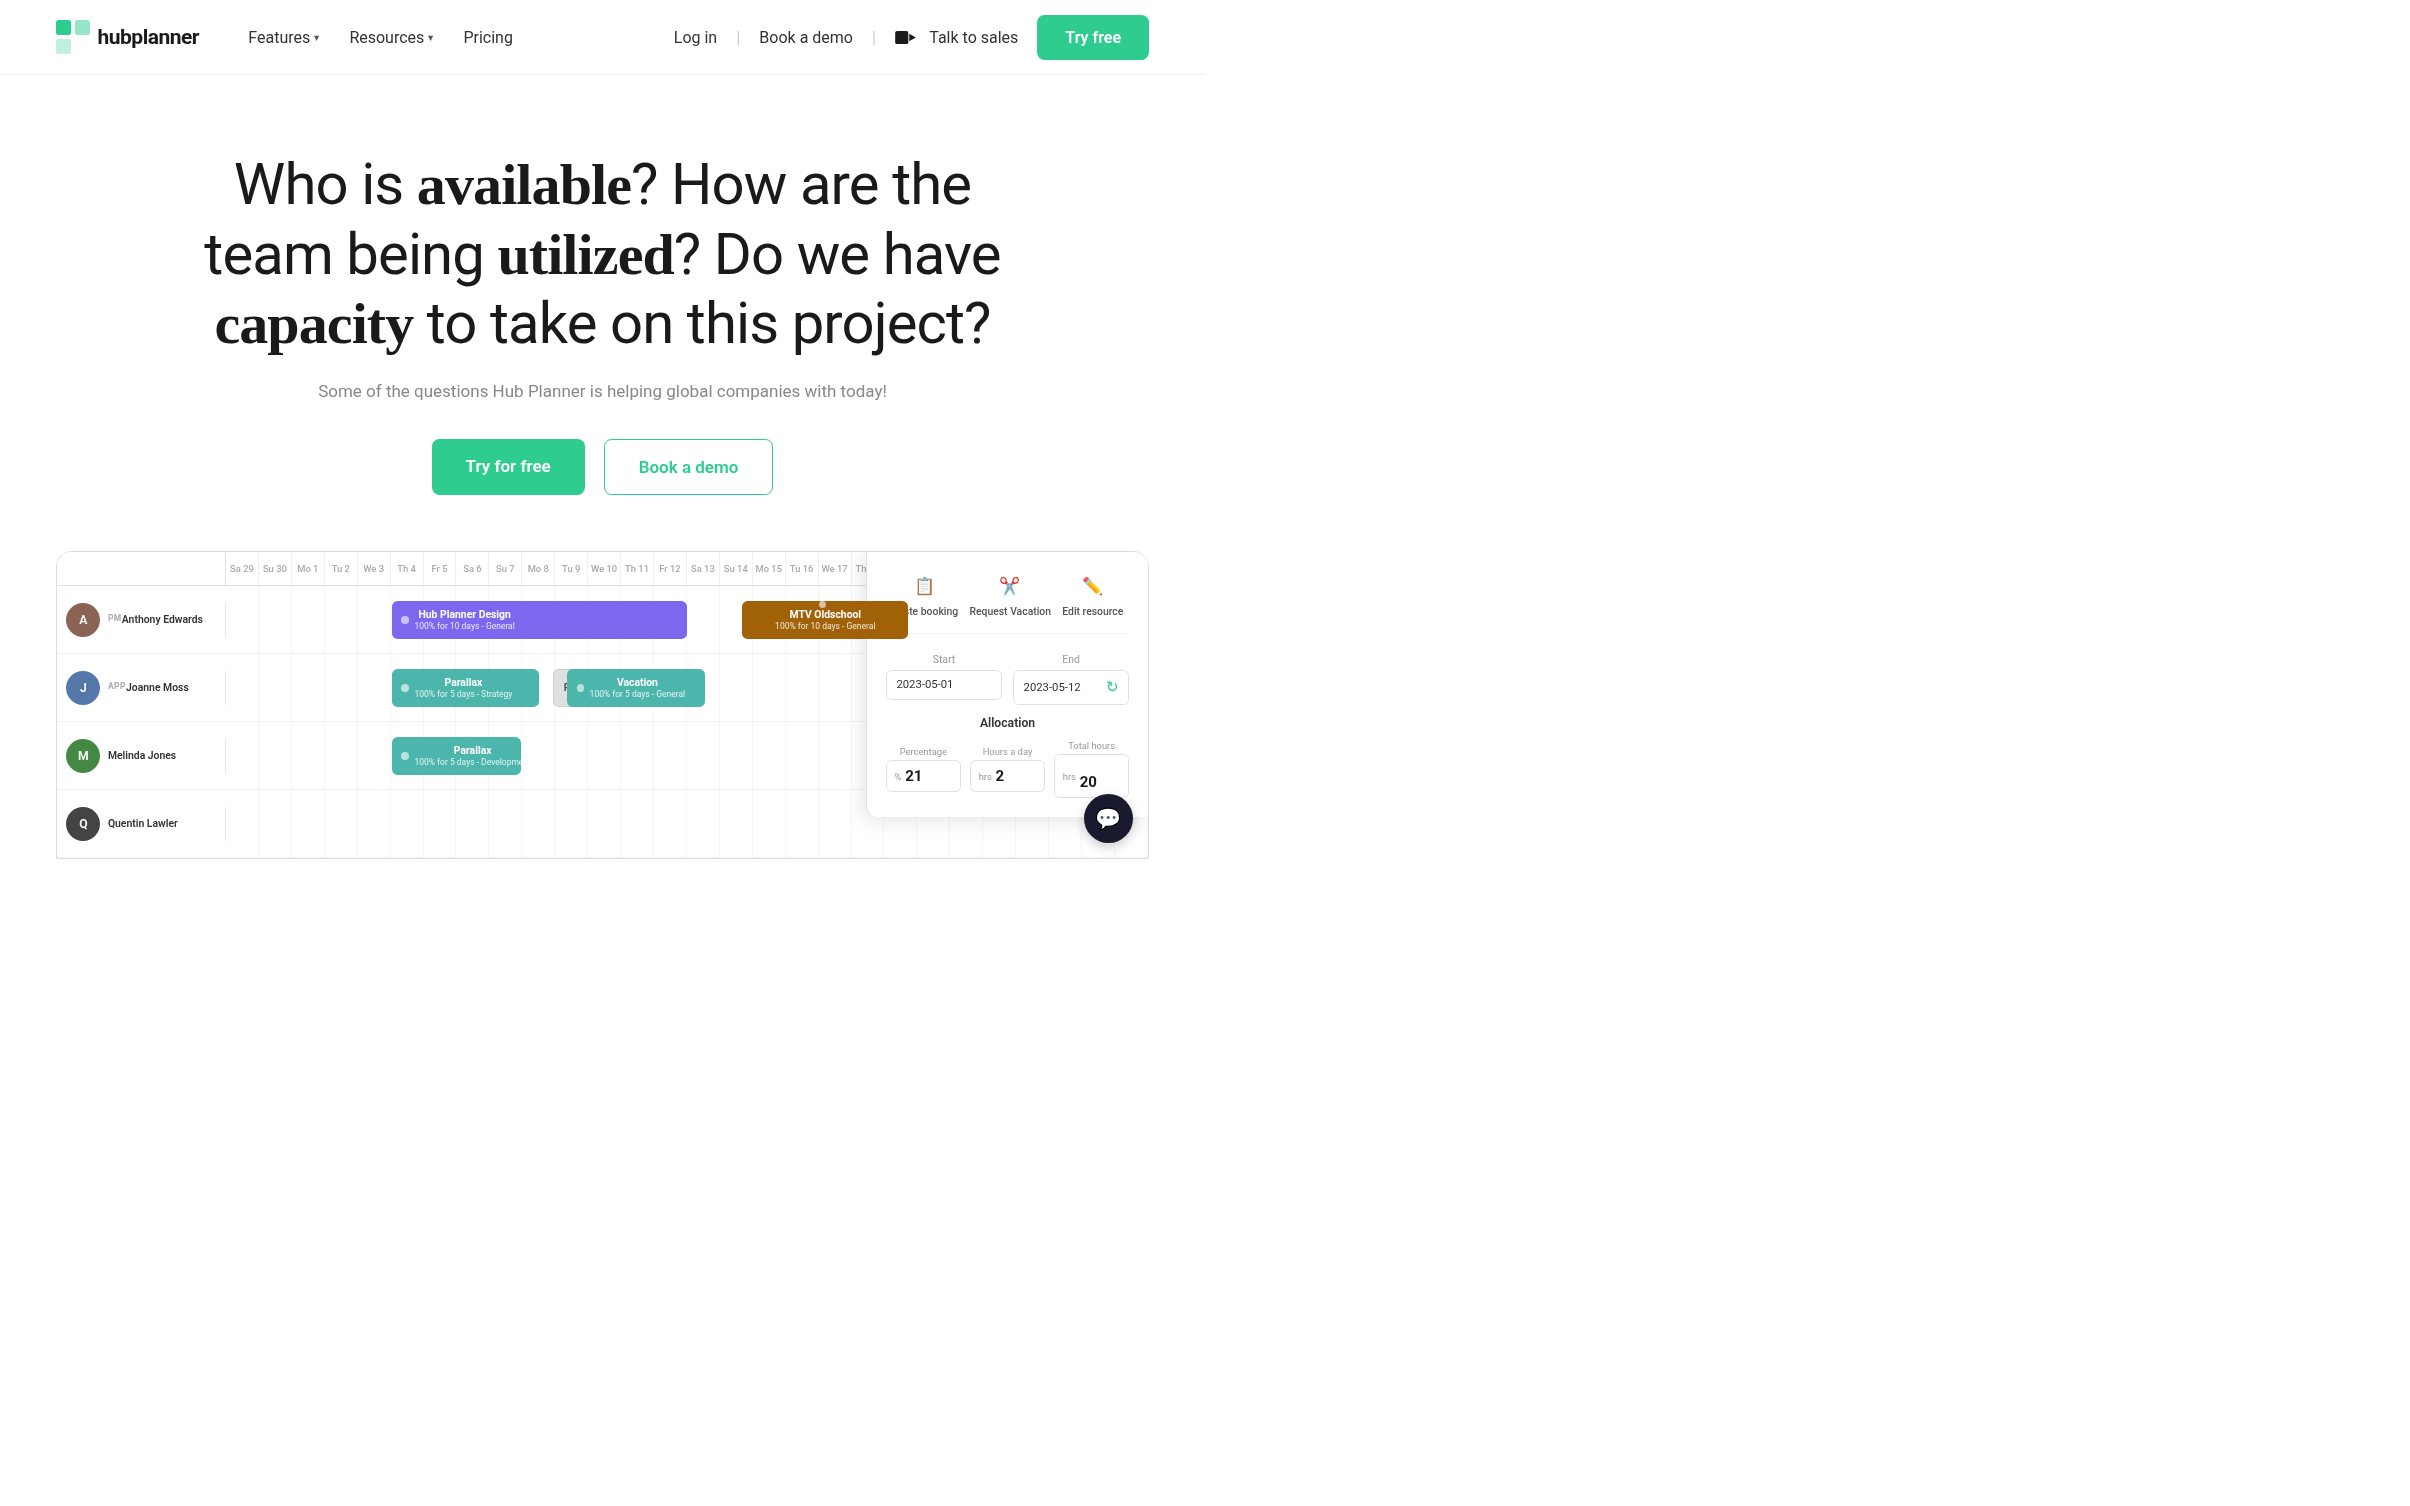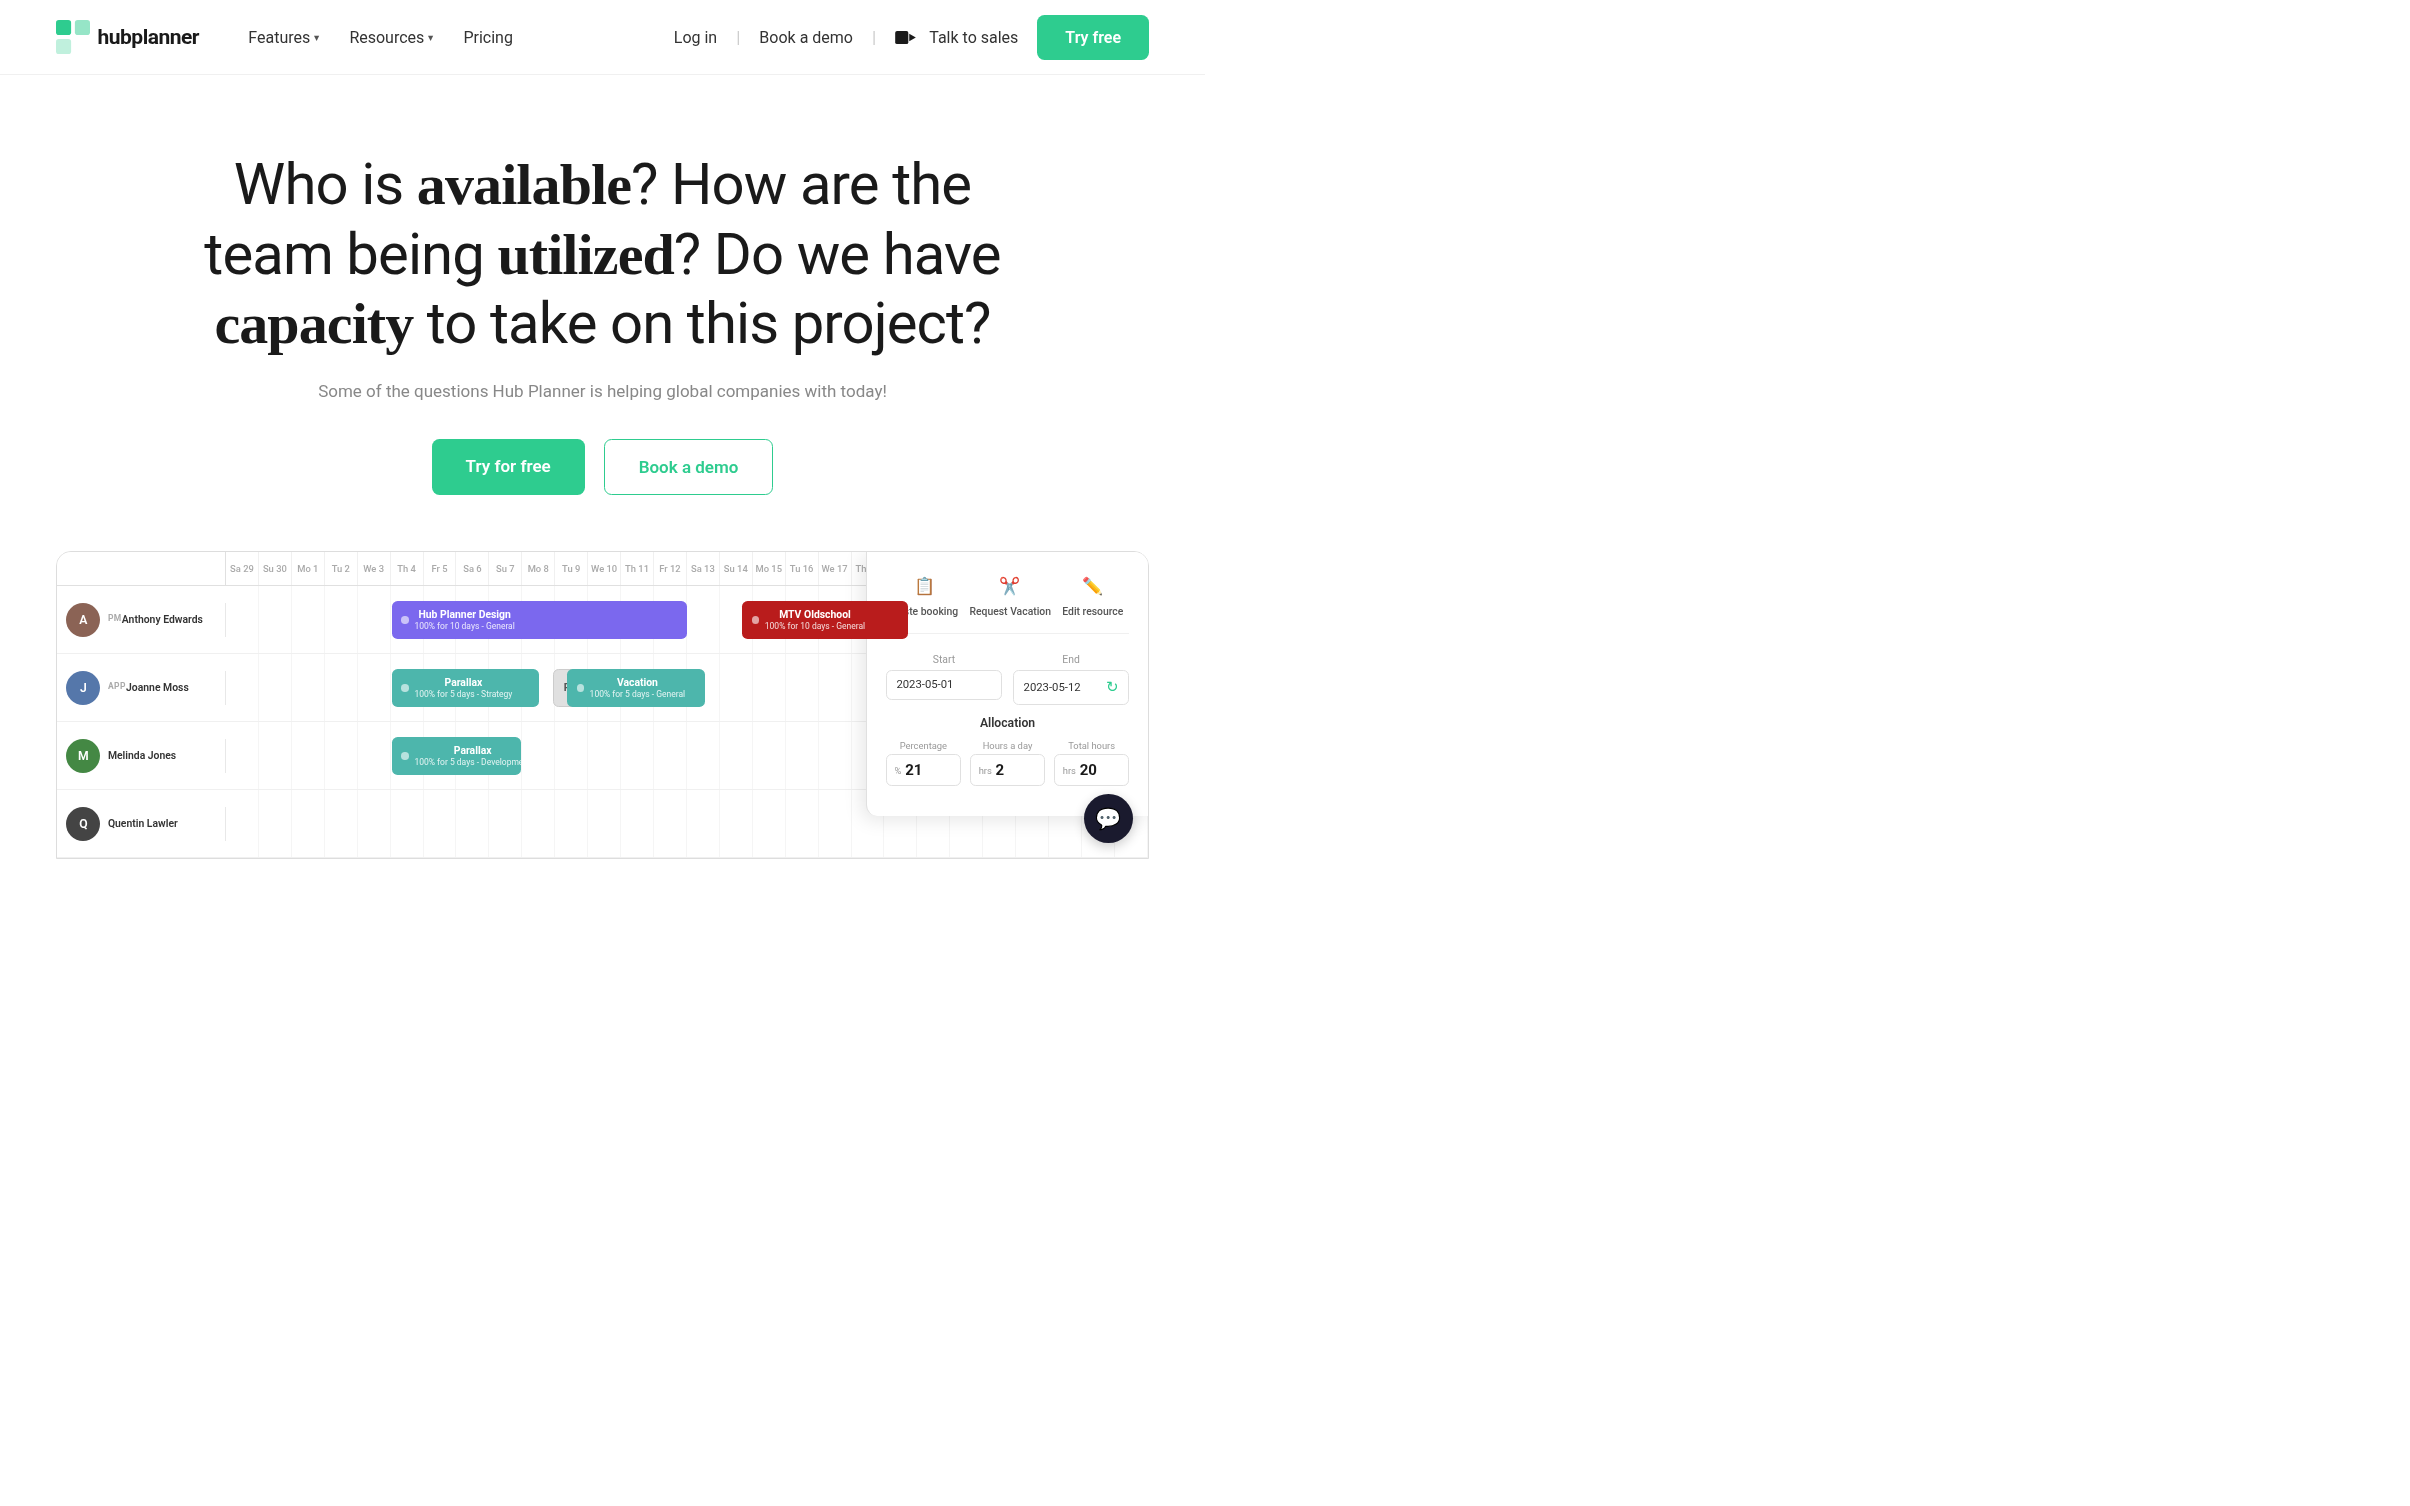--- a/index.html
+++ b/index.html
@@ -301,21 +301,21 @@
       margin-right: 5.6px;
       flex-shrink: 0;
     }
     .task-bar .task-label { font-size: 10.4px; font-weight: 700; }
     .task-bar .task-sub { font-size: 8.5px; font-weight: 400; opacity: 0.85; }
     .task-bar-content { display: flex; flex-direction: column; }
 
     
     .bar-blue { background: #7b68ee; }
     .bar-teal { background: #4db6ac; }
-    .bar-orange { background: #b91c1c; }
+    .bar-orange { background: #a16207; flex-direction: column; }
     .bar-requested {
       background: #e0e0e0;
       color: #555;
       border: 0.9px solid #ccc;
     }
     .bar-requested .task-label { color: #555; }
 
     
     .panel-overlay {
       position: absolute;
@@ -784,21 +784,21 @@
           <div class="alloc-label">Hours a day</div>
           <div class="alloc-value-row">
             <span class="alloc-unit">hrs</span>
             <span style="font-size:15px;font-weight:700;">2</span>
           </div>
         </div>
         <div class="alloc-col">
           <div class="alloc-label">Total hours</div>
           <div class="alloc-value-row">
             <span class="alloc-unit">hrs</span>
-            <span style="font-size:15px;font-weight:700;">20</span>
+            <span style="font-size:15px;font-weight:700;margin-top:12px;">20</span>
           </div>
         </div>
       </div>
     </div>
 
     <div class="chat-widget">
       <span class="chat-icon">💬</span>
     </div>
   </div>
 </section>

